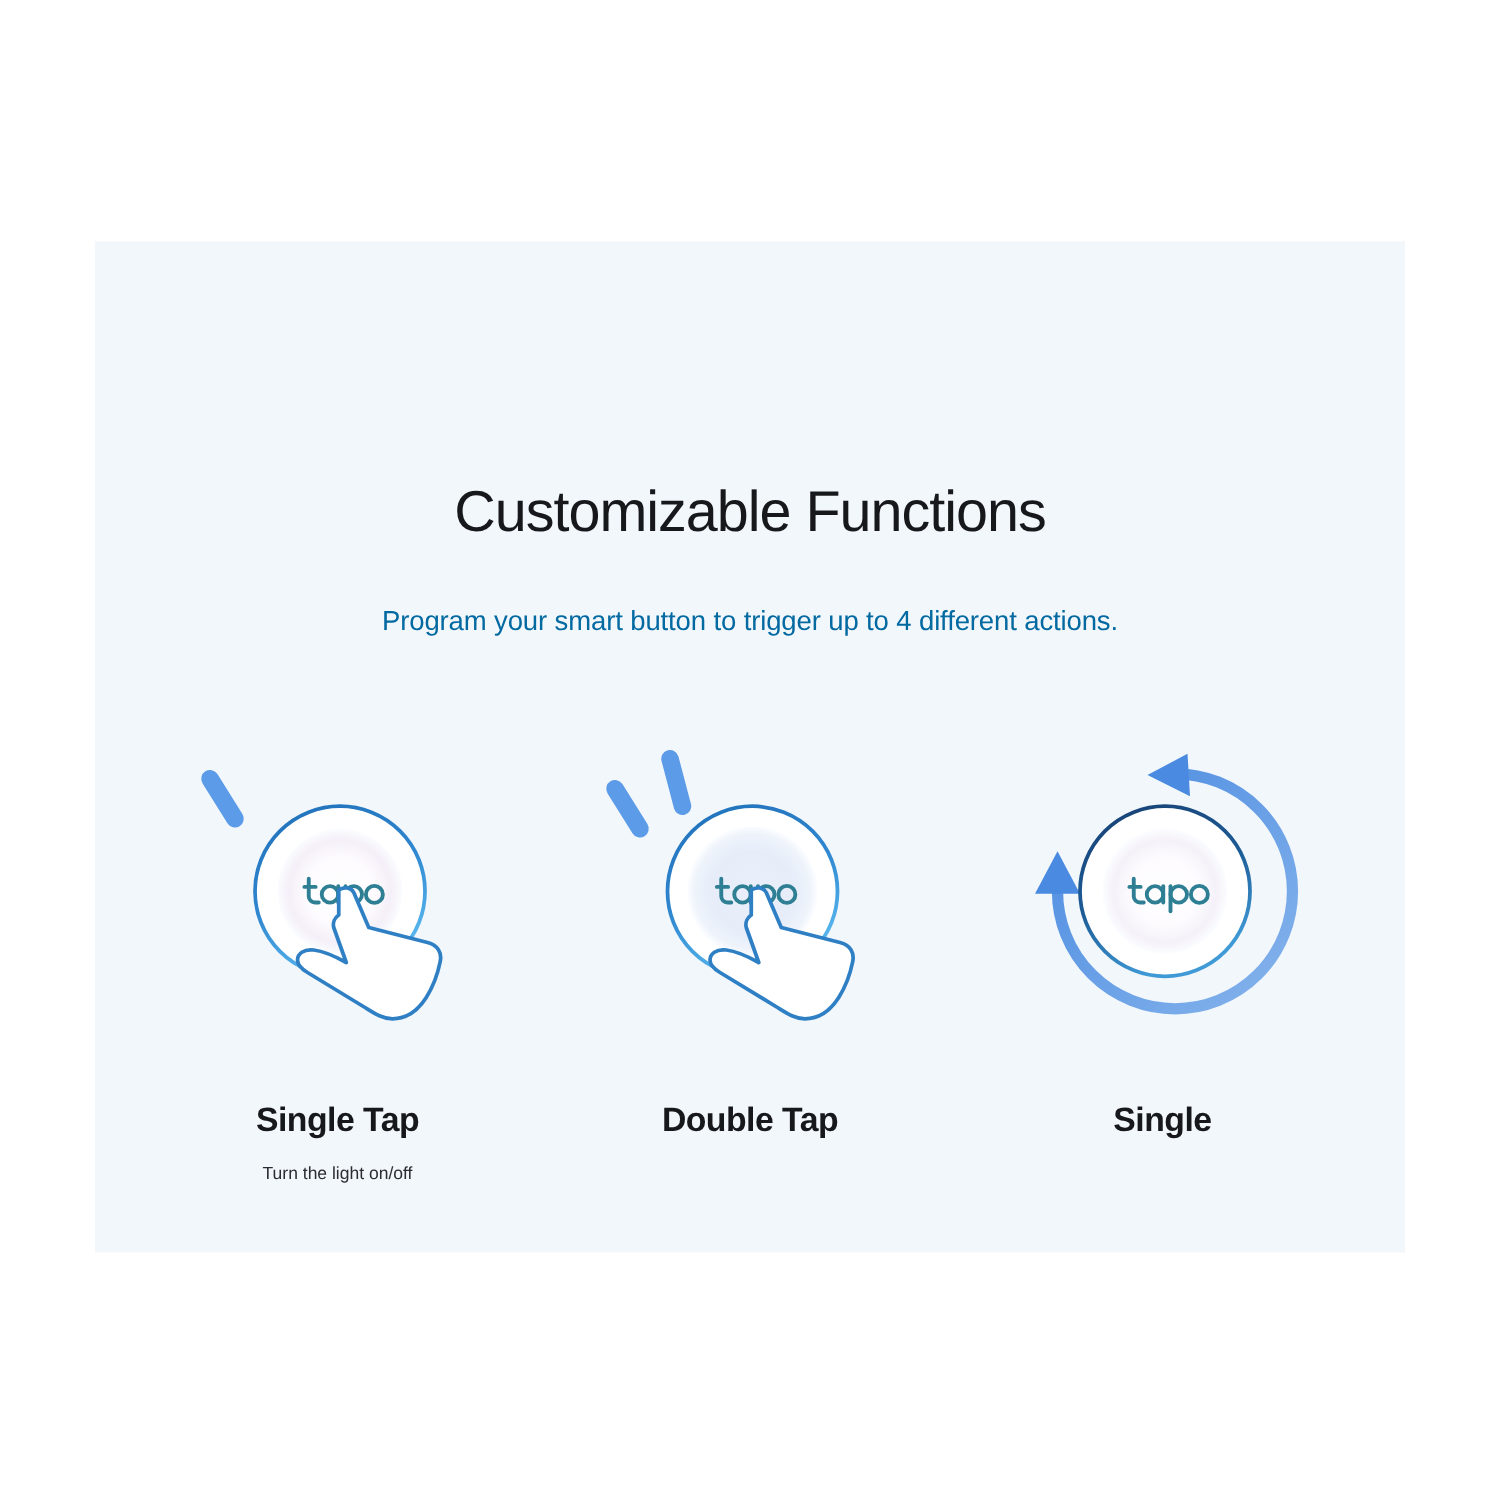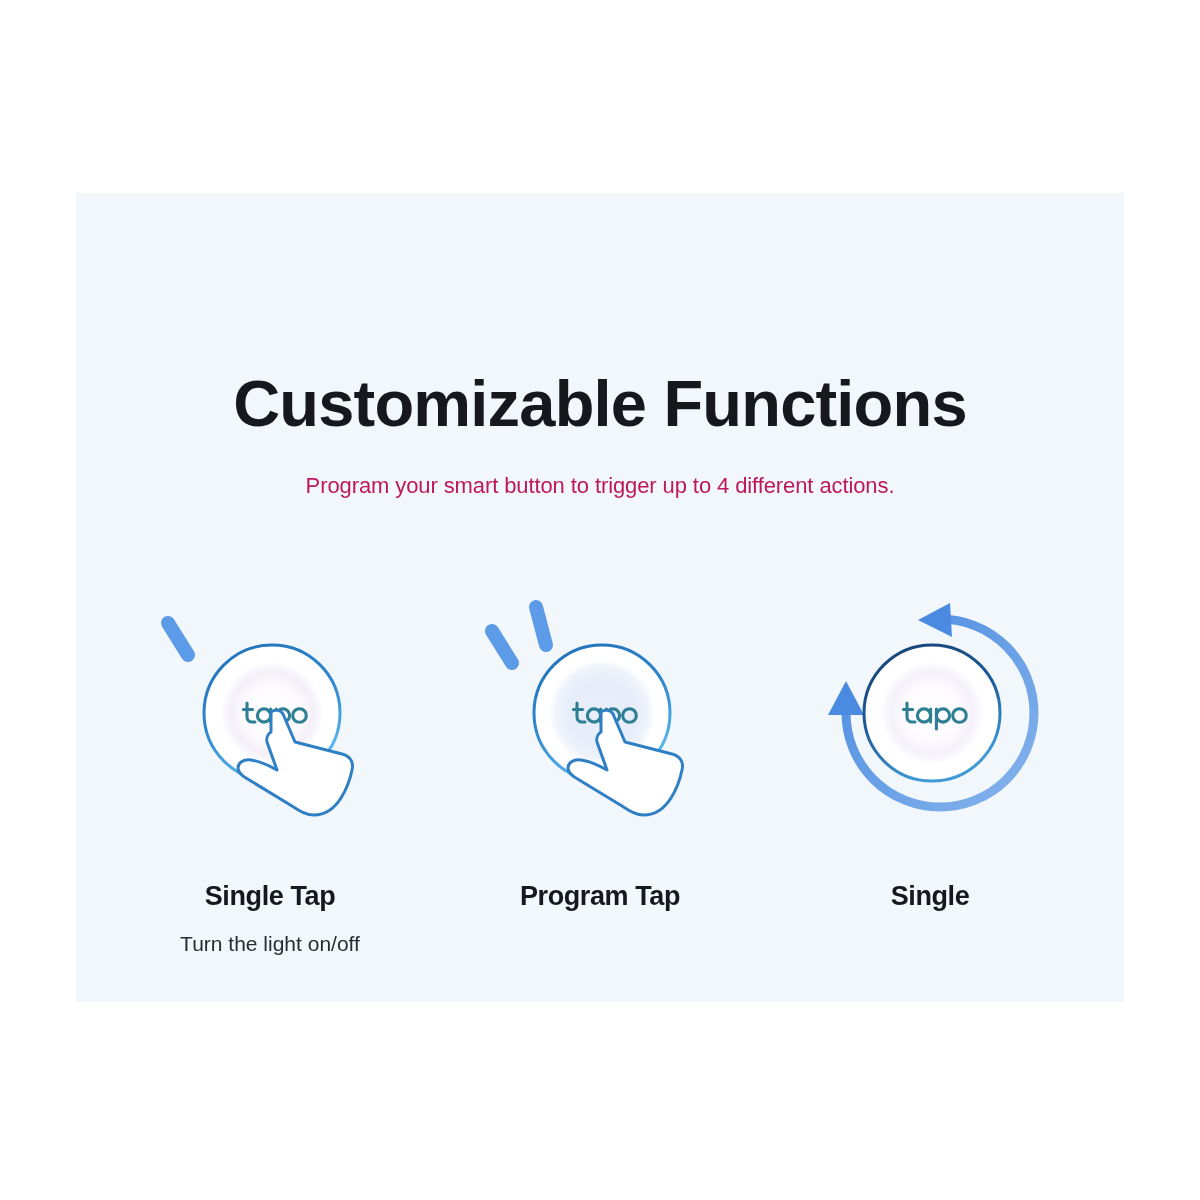--- a/index.html
+++ b/index.html
@@ -35,35 +35,35 @@
 
   
   .heading-block {
     position: absolute;
     left: 0;
     top: 175px;
     width: 100%;
     text-align: center;
   }
   .title {
-    margin: 0;
+    margin: 16px;
     font-family: "Liberation Sans", sans-serif;
-    font-size: 65px;
-    font-weight: 700;
+    font-size: 46px;
+    font-weight: 400;
     letter-spacing: -0.8px;
     color: #17181c;
     line-height: 1.1;
   }
   .subtitle {
     margin: 0;
     padding-top: 33px;
     font-family: "Liberation Sans", sans-serif;
     font-size: 22px;
     font-weight: 400;
-    color: #be185d;
+    color: #0369a1;
     letter-spacing: -0.1px;
   }
 
   
   #features {
     position: absolute;
     left: 0;
     top: 400px;
     width: 100%;
     display: flex;
@@ -92,21 +92,21 @@
     padding-top: 8px;
     font-size: 27px;
     font-weight: 700;
     color: #17181c;
     letter-spacing: -0.4px;
     text-align: center;
   }
   .feature-desc {
     margin: 0;
     padding-top: 16px;
-    font-size: 21px;
+    font-size: 14px;
     font-weight: 400;
     color: #2a2c31;
     line-height: 1.55;
     text-align: center;
     max-width: 260px;
   }
 </style>
 </head>
 <body>
 
@@ -228,21 +228,21 @@
                        c 8 5 14 9 22 9
                        c 12 0 20 -6 27 -17
                        c 5 -8 9 -18 11 -28
                        c 2 -8 -2 -14 -10 -16
                        l -47 -12
                        l -12 -28
                        c -2 -4 -8 -5 -12 -2 z" fill="#ffffff" stroke="#2f7fc4" stroke-width="3" stroke-linejoin="round"></path>
             </g>
           </svg>
         </div>
-        <h3 class="feature-title">Program Tap</h3>
+        <h3 class="feature-title">Double Tap</h3>
       </div>
 
       <div class="feature">
         <div class="art">
           <svg viewBox="0 0 260 280" xmlns="http://www.w3.org/2000/svg">
             <defs>
               <radialGradient id="glow3" cx="50%" cy="50%" r="50%">
                 <stop offset="0%" stop-color="#ffffff"></stop>
                 <stop offset="55%" stop-color="#fdfbfe"></stop>
                 <stop offset="82%" stop-color="#f5f1f9"></stop>

